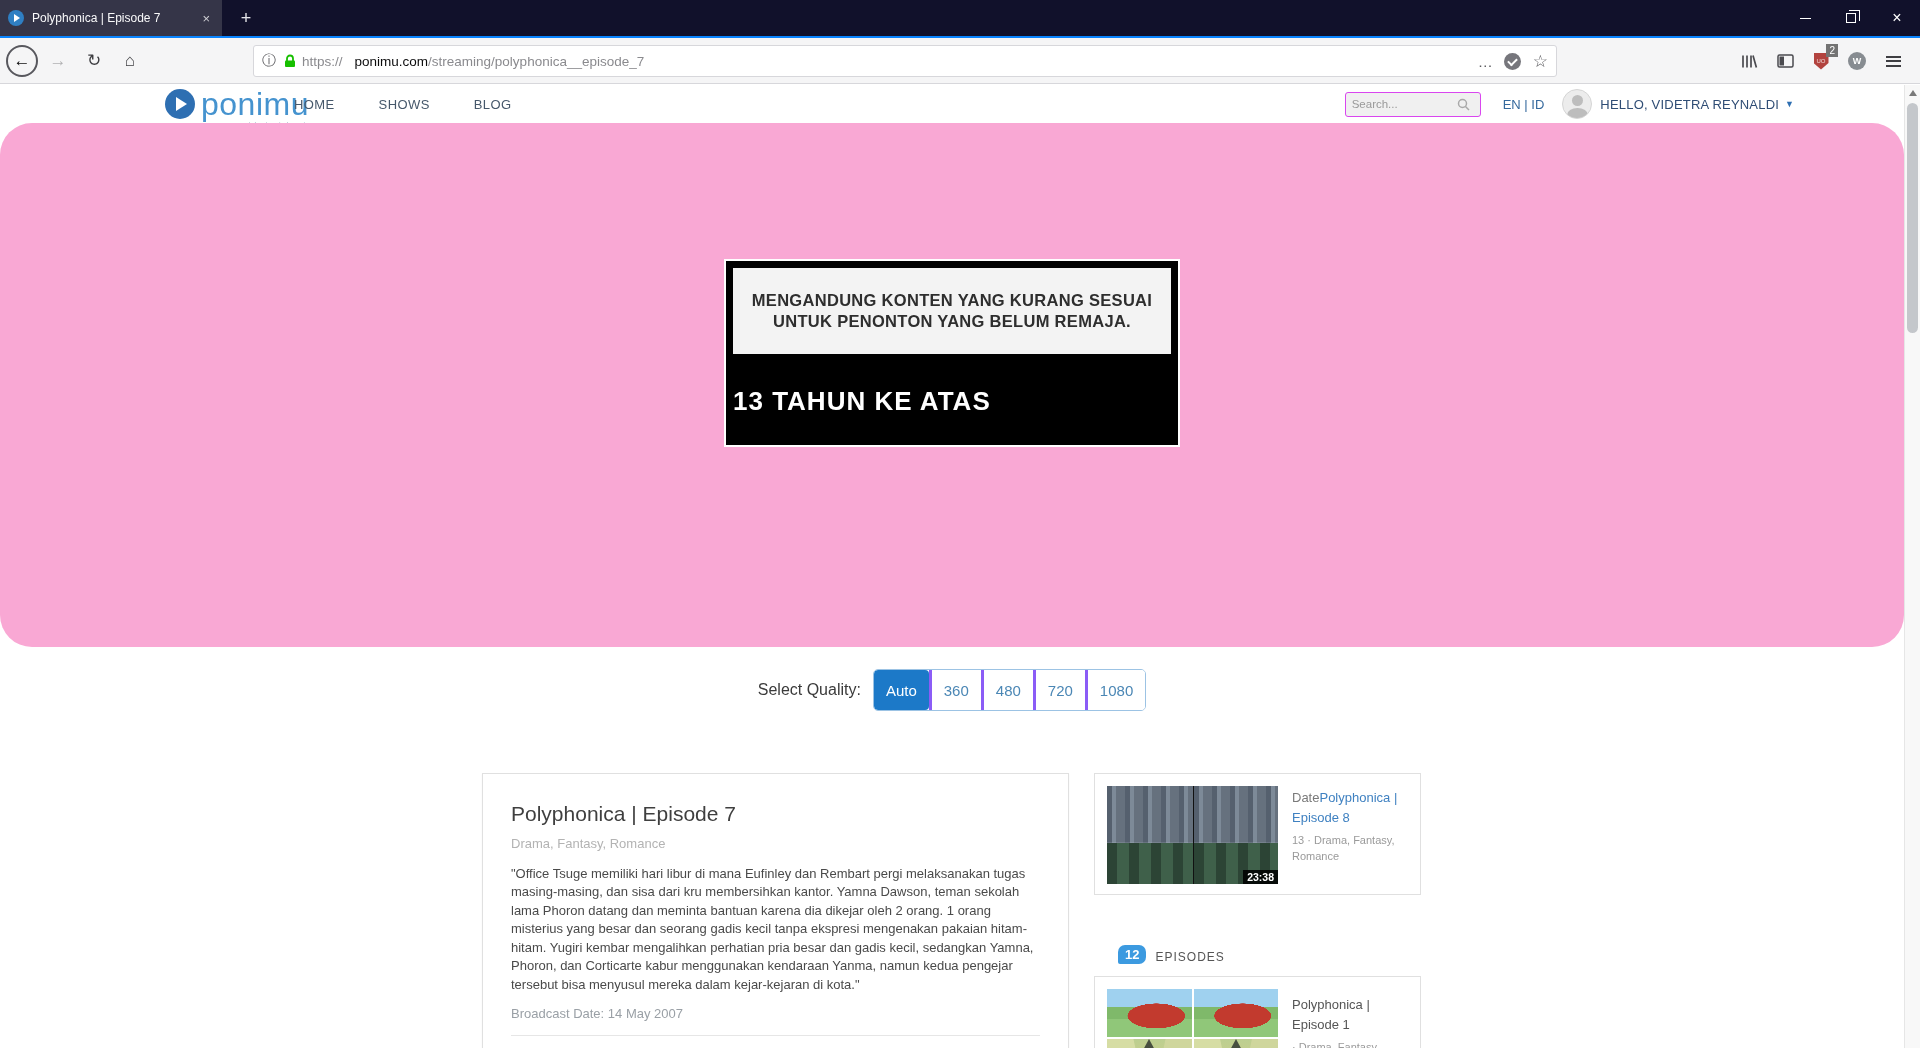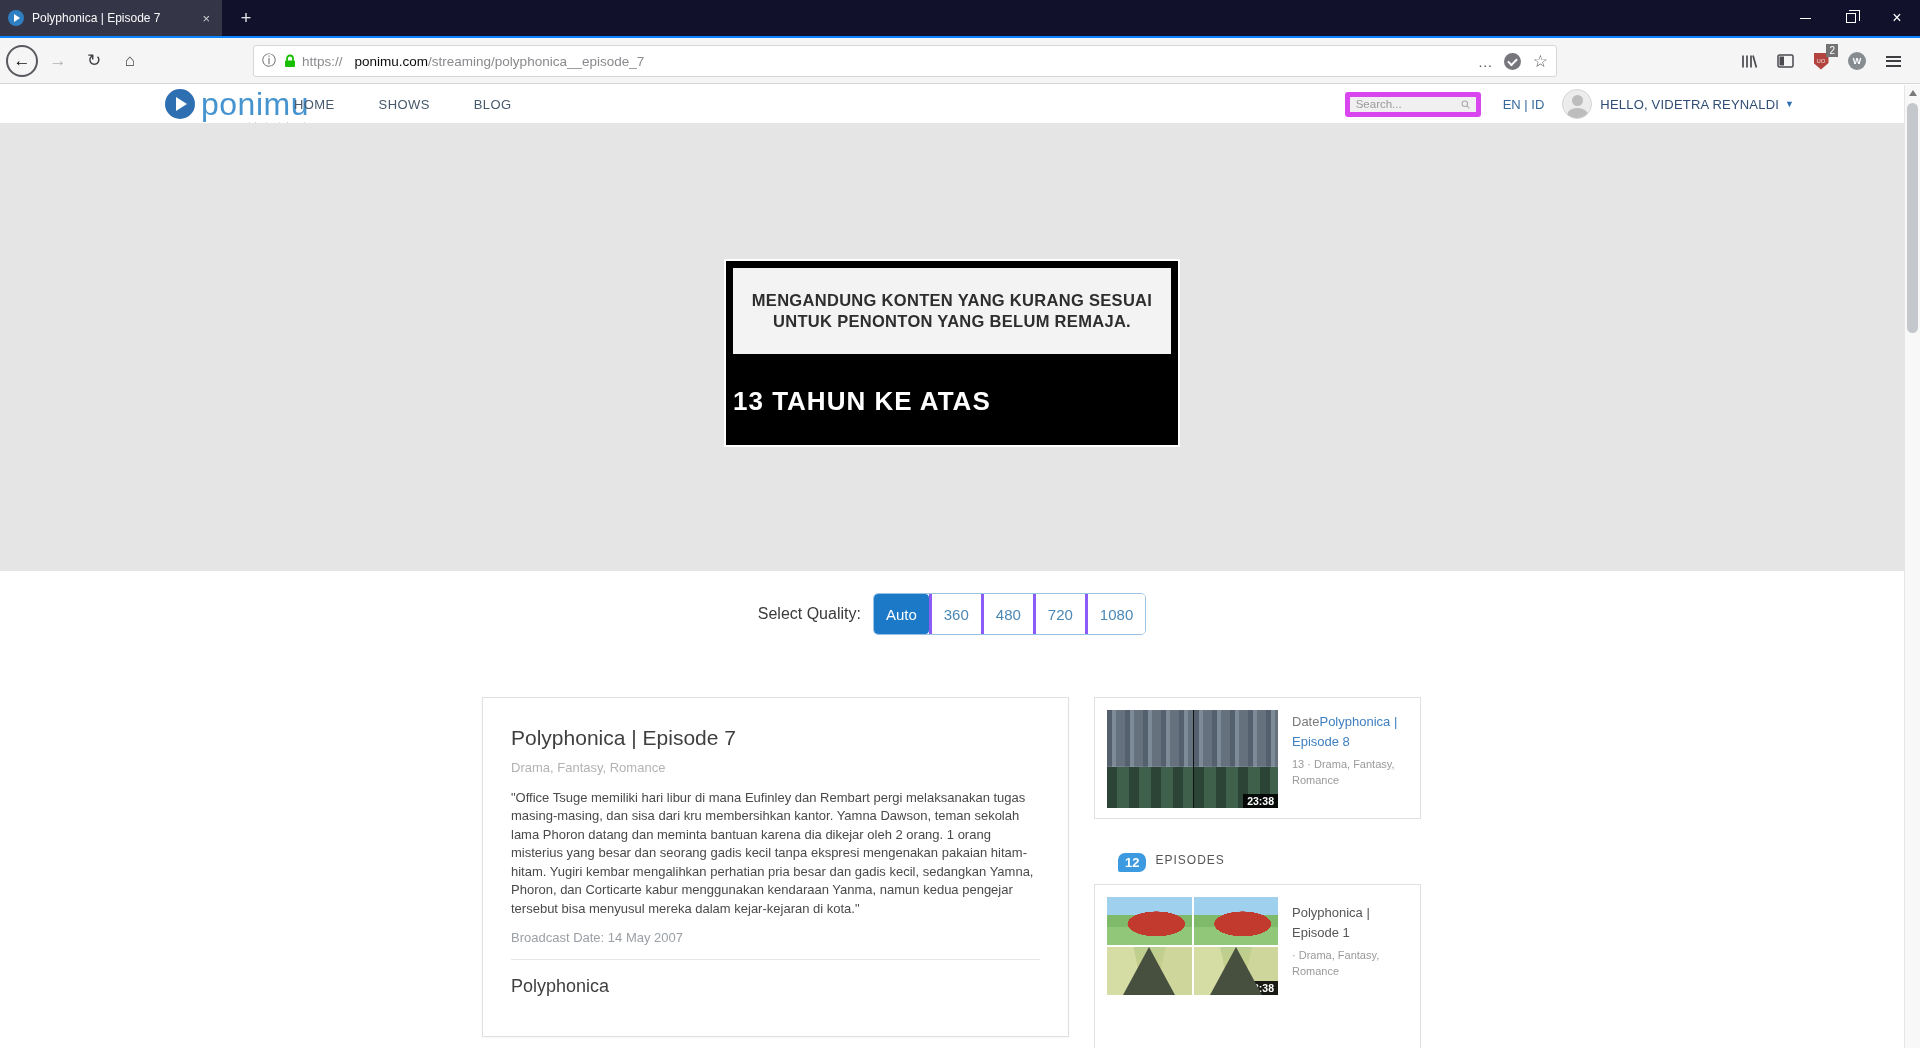--- a/index.html
+++ b/index.html
@@ -65,38 +65,38 @@
   .logo { position:absolute; left:165px; top:3px; display:flex; align-items:flex-start; }
   .logoicon { width:30px; height:30px; border-radius:50%; background:#2e6fb2; position:relative; margin-top:1px; }
   .logoicon::after { content:""; position:absolute; left:11px; top:8px; border-left:11px solid #fff;
                      border-top:7px solid transparent; border-bottom:7px solid transparent; }
   .logotextwrap { margin-left:6px; line-height:1; }
   .logotext { font-size:32px; color:#4593cf; letter-spacing:.5px;text-align:center; }
   .logotag { font-size:7px; color:#9db4c6; text-align:right; margin-top:1px; }
   .mainnav { position:absolute; left:294px; top:0; height:38px; display:flex; align-items:center; }
   .mainnav .nitem { font-size:13px; color:#46586b; margin-right:44px; letter-spacing:.4px; }
   .hdr-right { position:absolute; right:0; top:0; height:38px; display:flex; align-items:center; }
-  .searchbox { width:136px; height:25px; background:#f0f0f0; border:5px solid #d946ef; border-radius:3px;
+  .searchbox { width:136px; height:25px; background:#f0f0f0; border:1px solid #d946ef; border-radius:3px;
                display:flex; align-items:center; padding:0 6px; }
   .searchbox input { border:none; background:transparent; outline:none; width:105px; font-size:11.5px;
                      color:#666; font-family:"Liberation Sans",sans-serif; }
   .searchbox input::placeholder { color:#9a9a9a; }
   .lang { font-size:13px; color:#35699d; margin:0 18px 0 22px; }
   .avatar { width:30px; height:30px; border-radius:50%; background:#ececec; border:1px solid #d5d5d5;
             position:relative; overflow:hidden; margin-right:8px; }
   .avatar::before { content:""; position:absolute; left:9px; top:5px; width:11px; height:11px; border-radius:50%; background:#bdbdbd; }
   .avatar::after { content:""; position:absolute; left:4px; top:18px; width:21px; height:14px; border-radius:50% 50% 0 0; background:#bdbdbd; }
   .greeting { font-size:13px; color:#2f4d75; margin-right:6px; letter-spacing:.2px; }
   .caret { font-size:9px; color:#2e6fb2; margin-right:110px; }
 
   .subnav { height:38px; background:#1368b0; display:flex; align-items:center; }
   .subnav .snitem { color:#eef4fa; font-size:12.5px; letter-spacing:.6px; margin-left:0; }
   .sn1 { margin-left:148px !important; } .sn2 { margin-left:96px !important; }
 
-  .player { height:448px; background:#e5e5e5; position:relative; }
+  .player { height:524px; background:#f9a8d4; position:relative;border-radius:32px; }
   .warnbox { position:absolute; left:724px; top:136px; width:456px; height:188px;
              border:2px solid #fff; background:#000; padding:7px; }
   .warnpanel { background:#f3f3f3; height:86px; display:flex; flex-direction:column;
                align-items:center; justify-content:center; }
   .warnpanel div { color:#2e2e2e; font-size:16.5px; font-weight:bold; letter-spacing:.3px; line-height:1.3; }
   .agerating { color:#fff; font-size:26px; font-weight:bold; letter-spacing:1px; margin-top:32px; }
 
   .qualityrow { margin-top:22px; display:flex; align-items:center; justify-content:center; }
   .qlabel { font-size:16px; color:#3a3a3a; margin-right:12px; }
   .qgroup { display:flex; border:1px solid #9cc3e4; border-radius:5px; overflow:hidden; }
@@ -146,21 +146,21 @@
   .thumb-grid .cell-bot::before { content:""; position:absolute; inset:0;
     background:linear-gradient(78deg,#d6dda4 0 38%,transparent 39%),
                linear-gradient(-78deg,#cfd69c 0 38%,transparent 39%),
                linear-gradient(#bccf90,#d8cc86); z-index:0; }
   .thumb-grid .cell-bot::after { content:""; position:absolute; left:50%; top:0; transform:translateX(-50%);
     width:0; height:0; border-top:48px solid transparent;
     border-left:26px solid transparent; border-right:26px solid transparent; border-top-color:transparent;
     border-bottom:0; z-index:1;
     border-top:0; border-bottom:48px solid #474f3f; }
 
-  .epsheader { display:flex; align-items:flex-start; margin-top:34px;padding-left:24px; }
+  .epsheader { display:flex; align-items:flex-end; margin-top:50px;padding-left:24px; }
   .epsbadge { background:#3c9ae0; color:#fff; font-size:13px; font-weight:bold; border-radius:7px 7px 7px 2px;
               padding:2px 7px; margin-right:9px; }
   .epslabel { font-size:12px; color:#555; letter-spacing:1px; }
   .epscard { margin-top:12px; padding:12px; height:170px; overflow:hidden; }
   .epitem { overflow:hidden; }
   .eptext { margin-left:185px; padding-top:6px; width:118px; }
   .eplink { color:#555; font-size:13px; line-height:1.55; }
 
   
   .scrollbar { position:absolute; right:0; top:85px; width:16px; height:963px; background:#f8f8f8; border-left:1px solid #e6e6e6; }

